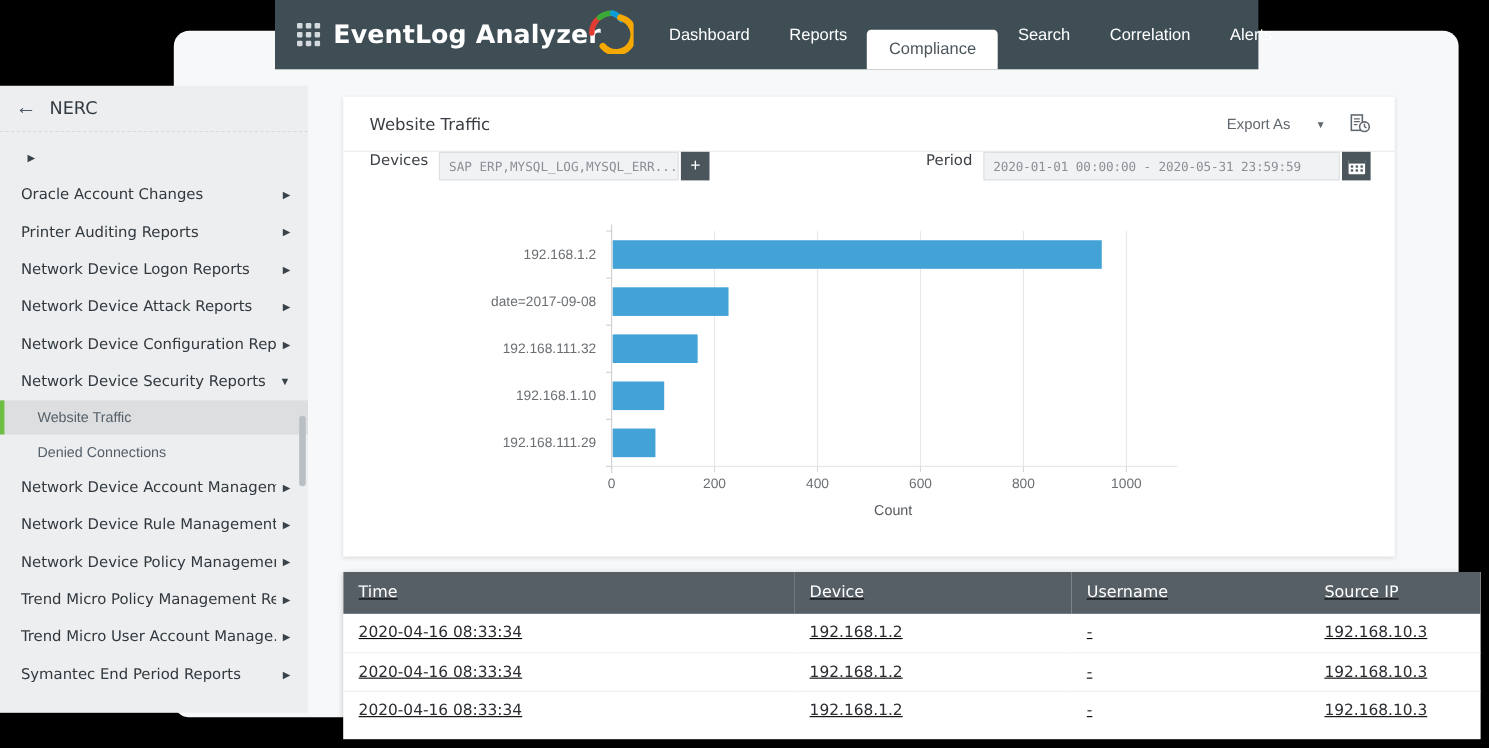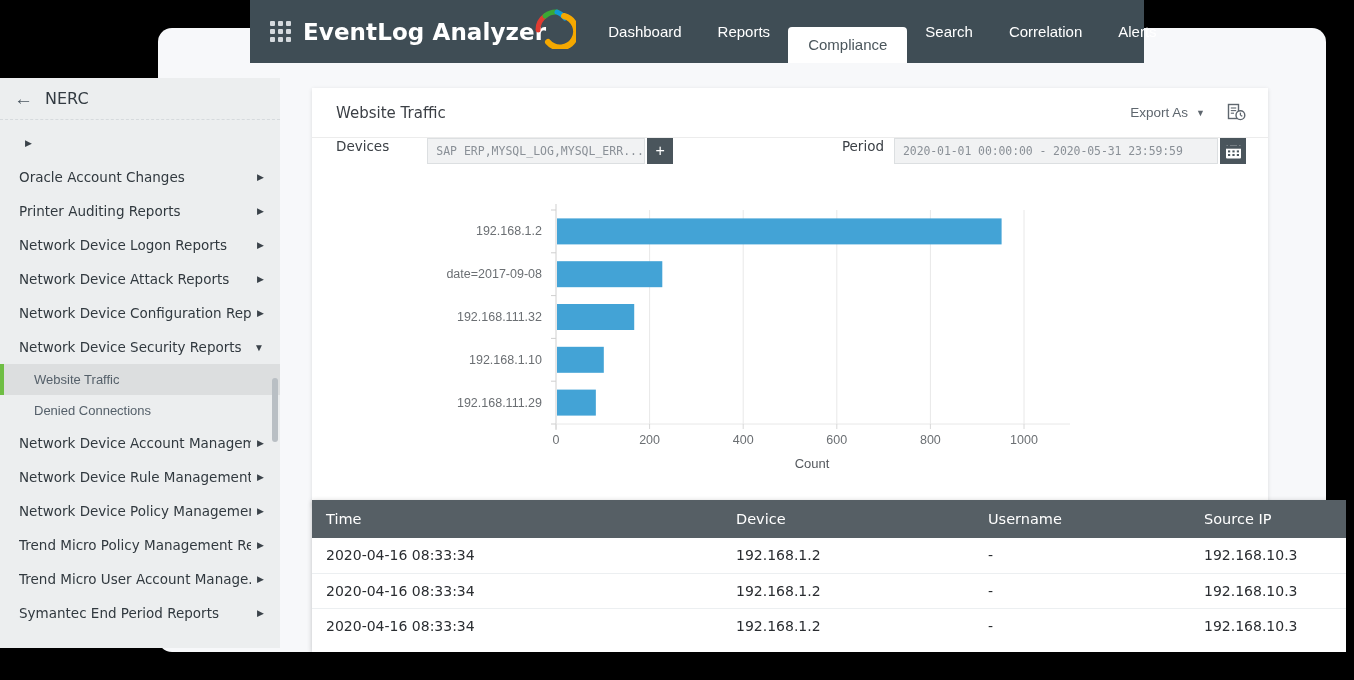--- a/index.html
+++ b/index.html
@@ -104,57 +104,57 @@
     background: #ffffff;
     box-shadow: 0 1px 4px rgba(0,0,0,.12);
     z-index: 20;
   }
   .cc-head {
     height: 50px; display: flex; align-items: center;
     padding: 0 22px 0 24px; border-bottom: 1px solid #ececec;
   }
   .cc-title { font-size: 15px; color: #3b3f45; font-family: "DejaVu Sans", sans-serif; flex: 1; }
   .export-as {
-    font-size: 13.5px; color: #5e666e; cursor: pointer; display: flex; align-items: center; gap: 8px;
+    font-size: 13.5px; color: #5e666e; cursor: pointer; display: flex; align-items: center; gap: 23px;
   }
   .export-as .tri { font-size: 9px; }
   .sched-icon { margin-left: 22px; cursor: pointer; display: flex; }
 
   .cc-filters { height: 54px; display: flex; padding: 0 22px 0 24px; }
   .flab { font-size: 13.5px; color: #3b4046; font-family:"DejaVu Sans", sans-serif; margin-right: 10px; }
   .fbox {
     height: 26px; background: #f1f2f3; border: 1px solid #dcdfe1;
     display: flex; align-items: center; padding: 0 8px;
     font-size: 11.5px; color: #8a9097; font-family:"DejaVu Sans Mono", monospace;
     white-space: nowrap; overflow: hidden;
   }
-  .devices-box { width: 218px; margin-left: 28px; }
+  .devices-box { width: 218px; }
   .period-box { width: 324px; font-size: 11.5px; letter-spacing: -.1px;}
   .sq-btn {
     width: 26px; height: 26px; background: #4a555c; color: #fff;
     display: flex; align-items: center; justify-content: center;
     font-size: 16px; cursor: pointer; margin-left: 2px; line-height: 1;
   }
   .cal-btn {
     width: 26px; height: 26px; background: #4a555c;
     display: flex; align-items: center; justify-content: center; cursor: pointer; margin-left: 2px;
   }
   .spacer { flex: 1; }
 
   
   .plot { position: relative; width: 956px; height: 300px; }
   .plot svg { display: block; }
 
   
   .table-card {
-    position: absolute; left: 312px; top: 500px;
+    position: absolute; left: 312px; top: 520px;
     width: 1034px; height: 152px;
     background: #ffffff;
     box-shadow: 0 1px 5px rgba(0,0,0,.22);
-    z-index: 25; overflow: hidden;
+    z-index: 25; overflow: hidden; text-decoration: underline;
   }
   table { width: 100%; border-collapse: collapse; table-layout: fixed; }
   thead th {
     background: #565f65; color: #ffffff; text-align: left;
     font-size: 14.5px; font-weight: normal; height: 38px;
     padding-left: 14px; font-family: "DejaVu Sans", sans-serif;
   }
   tbody td {
     font-size: 14px; color: #2a2d31; height: 35px; padding-left: 14px;
     border-bottom: 1px solid #eceff1; font-family: "DejaVu Sans", sans-serif;

